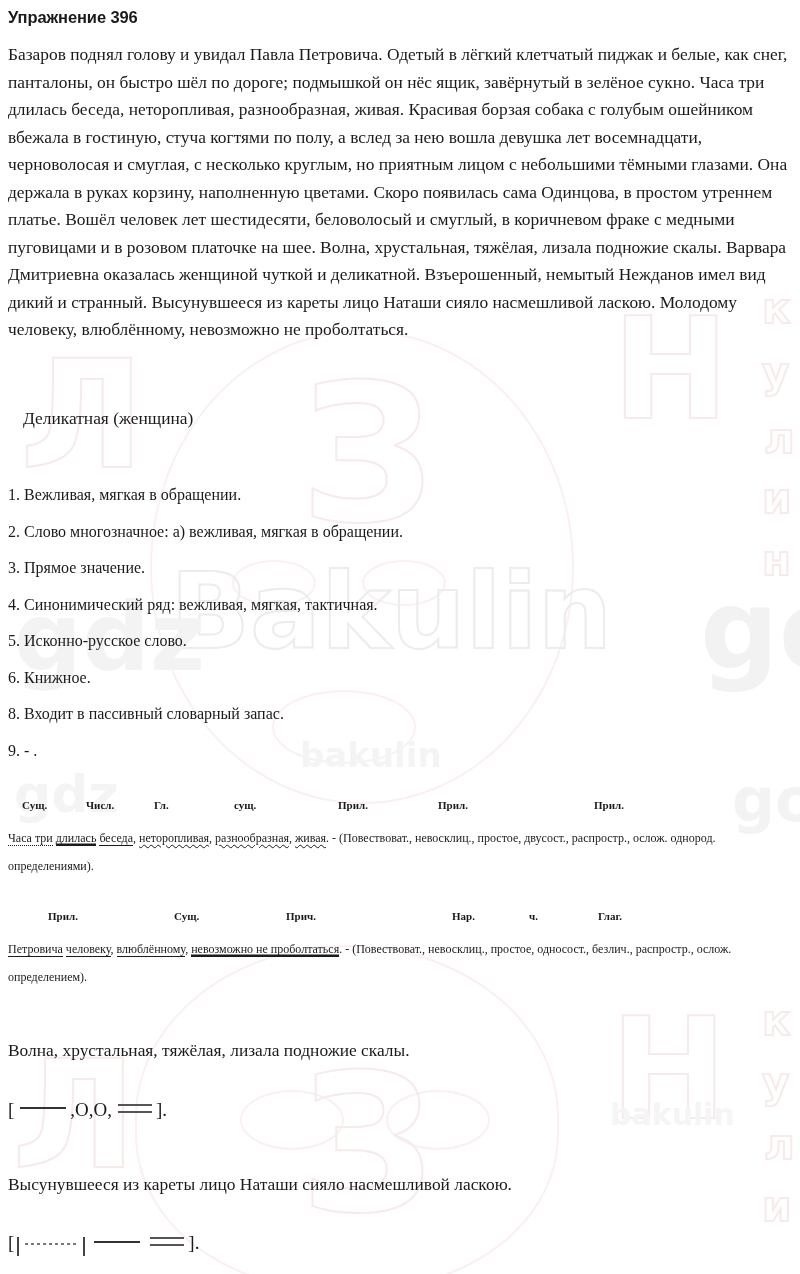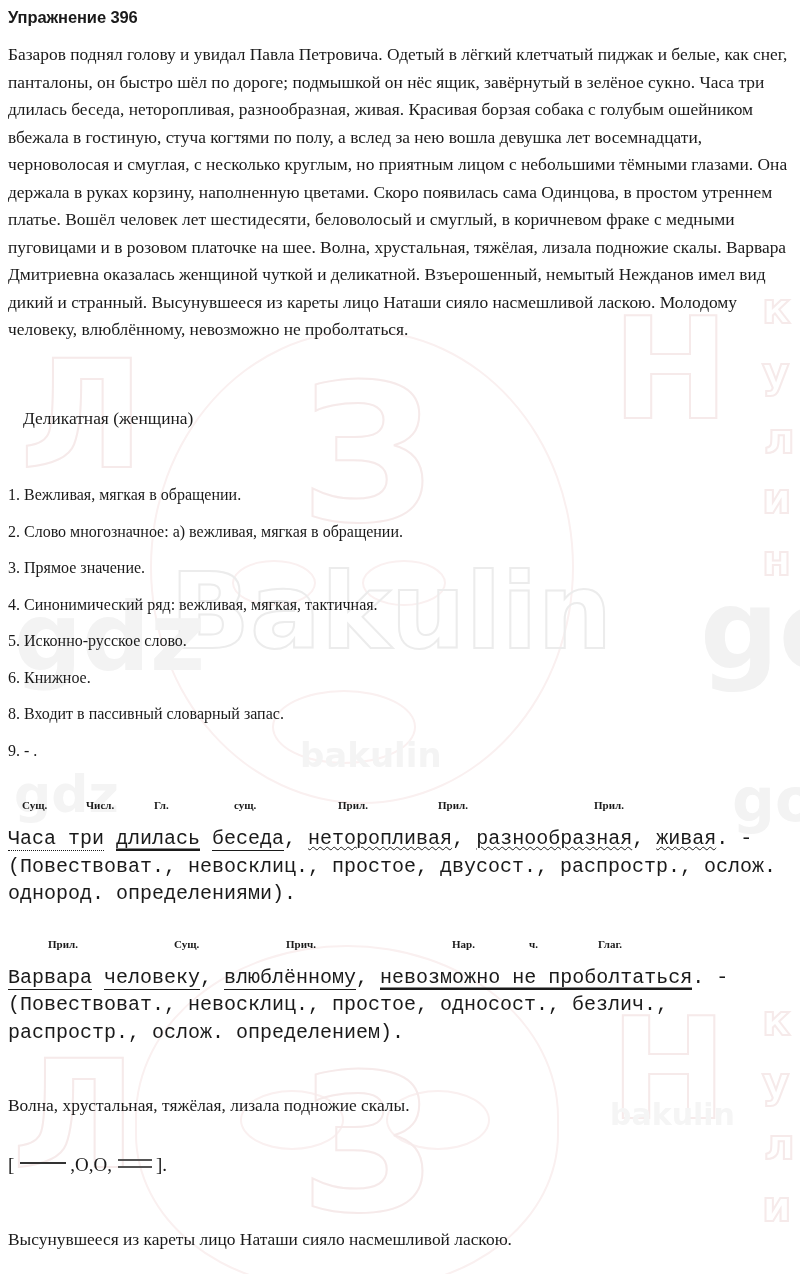--- a/index.html
+++ b/index.html
@@ -99,24 +99,23 @@
     font-family: "Liberation Serif", "DejaVu Serif", serif;
     font-weight: 700;
     font-size: 11px;
   }
   .pos-row span {
     position: absolute;
     top: 0;
     white-space: nowrap;
   }
   .parse-sentence {
-    font-size: 20px;
+    font-size: 12px;
     line-height: 27.5px;
     margin: 0;
-    font-family: Liberation Mono, monospace;
   }
 
   
   .u-subj {
     border-bottom: 1.4px solid #1a1a1a;
     padding-bottom: 0px;
   }
   .u-pred {
     border-bottom: 1.4px solid #1a1a1a;
     box-shadow: inset 0 -4px 0 -2.6px #1a1a1a;
@@ -264,21 +263,21 @@
 
   <div class="parse-block">
     <div class="pos-row">
       <span style="left: 40px;">Прил.</span>
       <span style="left: 166px;">Сущ.</span>
       <span style="left: 278px;">Прич.</span>
       <span style="left: 444px;">Нар.</span>
       <span style="left: 521px;">ч.</span>
       <span style="left: 590px;">Глаг.</span>
     </div>
-    <p class="parse-sentence"><span class="u-subj">Варвара</span><span> </span><span class="u-subj">человеку</span><span>, </span><span class="u-subj">влюблённому</span><span>, </span><span class="u-pred">невозможно не проболтаться</span><span>.  - (Повествоват., невосклиц., простое, односост., безлич., распростр., ослож. определением).</span></p>
+    <p class="parse-sentence"><span class="u-subj">Петровича</span><span> </span><span class="u-subj">человеку</span><span>, </span><span class="u-subj">влюблённому</span><span>, </span><span class="u-pred">невозможно не проболтаться</span><span>.  - (Повествоват., невосклиц., простое, односост., безлич., распростр., ослож. определением).</span></p>
   </div>
 
   <div class="spacer-lg"></div>
 
   <p class="body-text">Волна, хрустальная, тяжёлая, лизала подножие скалы.</p>
 
   <div class="spacer-md"></div>
 
   <div class="scheme">
     <span class="sch-txt">[</span>

